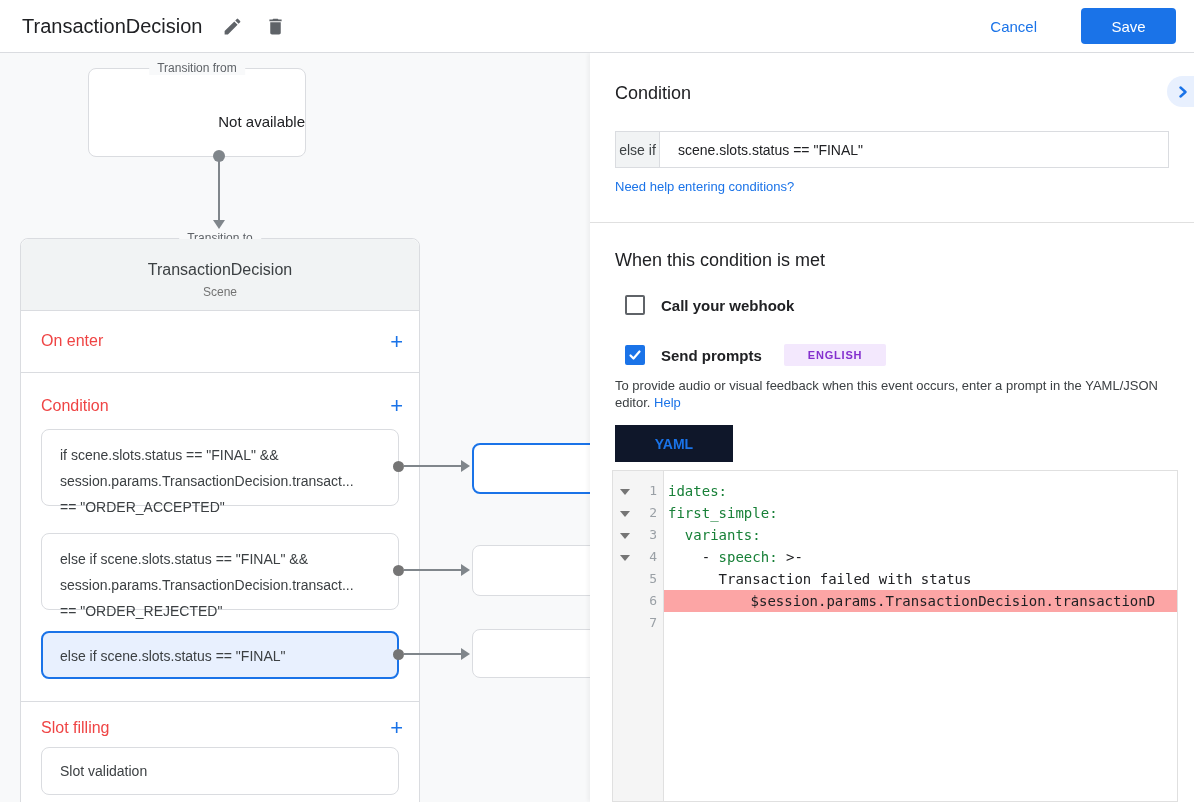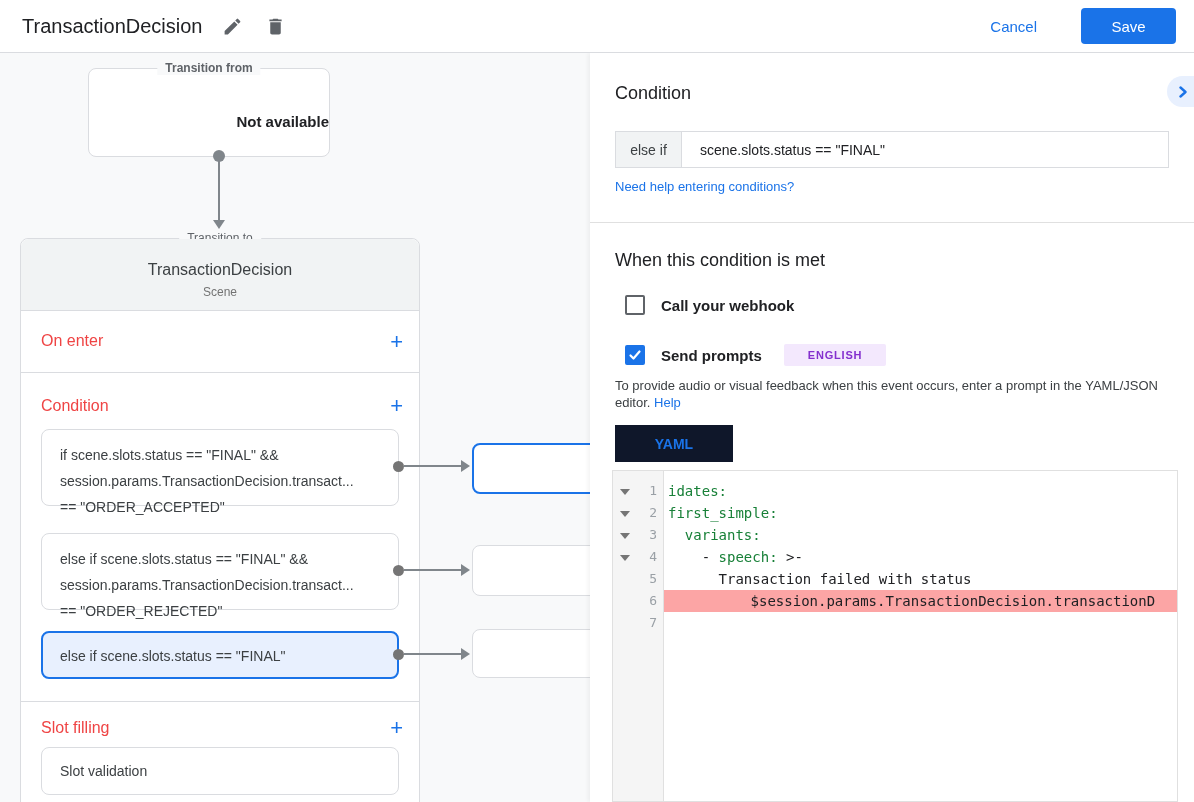--- a/index.html
+++ b/index.html
@@ -15,22 +15,22 @@
   .icon-btn svg { fill:#5f6368; }
   .appbar-spacer { flex:1; }
   .cancel-btn { background:none; border:none; color:#1a73e8; font-size:15px; font-weight:500;
     font-family:inherit; cursor:pointer; margin-right:44px; }
   .save-btn { background:#1a73e8; color:#fff; border:none; border-radius:4px; font-size:15px;
     font-weight:500; font-family:inherit; width:95px; height:36px; cursor:pointer; margin-right:18px; }
 
   
   .diagram { position:absolute; left:0; top:53px; width:590px; height:749px; background:#f8f9fa; z-index:1; }
 
-  .from-box { position:absolute; left:88px; top:15px; width:242px; height:89px; background:#fff;
-    border:1px solid #dadce0; border-radius:8px;font-weight:bold; }
+  .from-box { position:absolute; left:88px; top:15px; width:218px; height:89px; background:#fff;
+    border:1px solid #dadce0; border-radius:8px; }
   .legend { position:absolute; top:-8px; left:50%; transform:translateX(-50%); background:#f8f9fa;
     padding:0 8px; font-size:12px; color:#5f6368; white-space:nowrap; }
   .from-content { position:absolute; left:0; right:0; top:44px; text-align:right; font-size:15px; color:#202124; }
 
   .conn-dot { position:absolute; left:213px; top:97px; width:12px; height:12px; border-radius:50%; background:#80868b; }
   .conn-line { position:absolute; left:218px; top:107px; width:2px; height:60px; background:#80868b; }
   .conn-head { position:absolute; left:213px; top:167px; width:0; height:0;
     border-left:6px solid transparent; border-right:6px solid transparent; border-top:9px solid #80868b; }
 
   .to-container { position:absolute; left:20px; top:185px; width:400px; height:640px; background:#fff;
@@ -83,21 +83,21 @@
     box-shadow:-2px 0 4px rgba(0,0,0,0.05); }
   .panel h2 { font-size:18px; font-weight:400; color:#202124; position:absolute; left:25px; }
   .cond-heading { top:30px; }
   .collapse-btn { position:absolute; right:0; top:23px; width:27px; height:31px; background:#e8f0fe;
     border:none; border-radius:16px 0 0 16px; cursor:pointer; display:flex; align-items:center;
     justify-content:center; padding-left:4px; }
   .collapse-btn svg { stroke:#1a73e8; }
 
   .cond-input { position:absolute; left:25px; top:78px; width:554px; height:37px; border:1px solid #dadce0;
     display:flex; align-items:stretch; background:#fff; }
-  .cond-prefix { width:66px; background:#f1f3f4; border-right:1px solid #dadce0; display:flex;
+  .cond-prefix { width:44px; background:#f1f3f4; border-right:1px solid #dadce0; display:flex;
     align-items:center; justify-content:center; font-size:14px; color:#3c4043; }
   .cond-value { flex:1; border:none; outline:none; font-size:14px; color:#202124; padding-left:18px;
     font-family:inherit; background:transparent; }
 
   .help-link { position:absolute; left:25px; top:126px; font-size:13px; color:#1a73e8;
     text-decoration:none; cursor:pointer; }
   .panel-divider { position:absolute; left:0; top:169px; width:604px; height:1px; background:#e0e0e0; }
   .when-heading { top:197px; }
 
   .check-row { position:absolute; left:35px; display:flex; align-items:center; }

